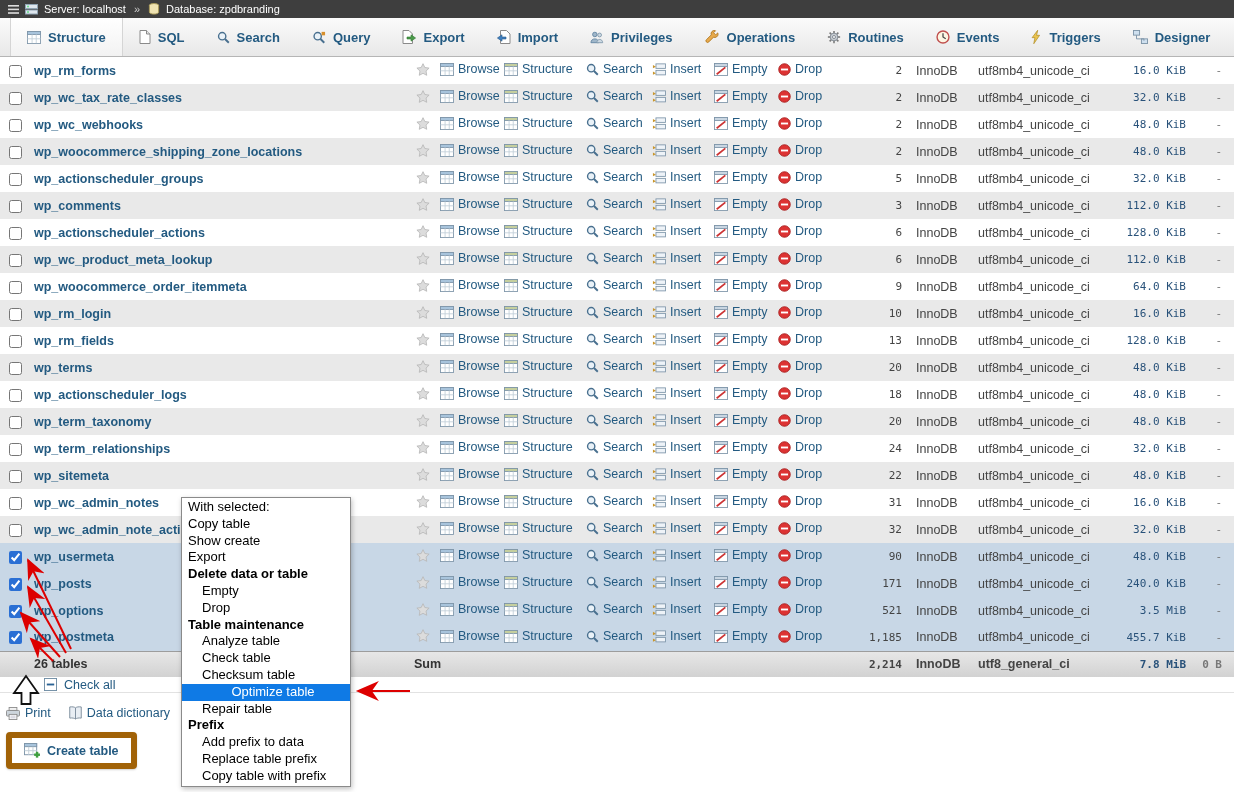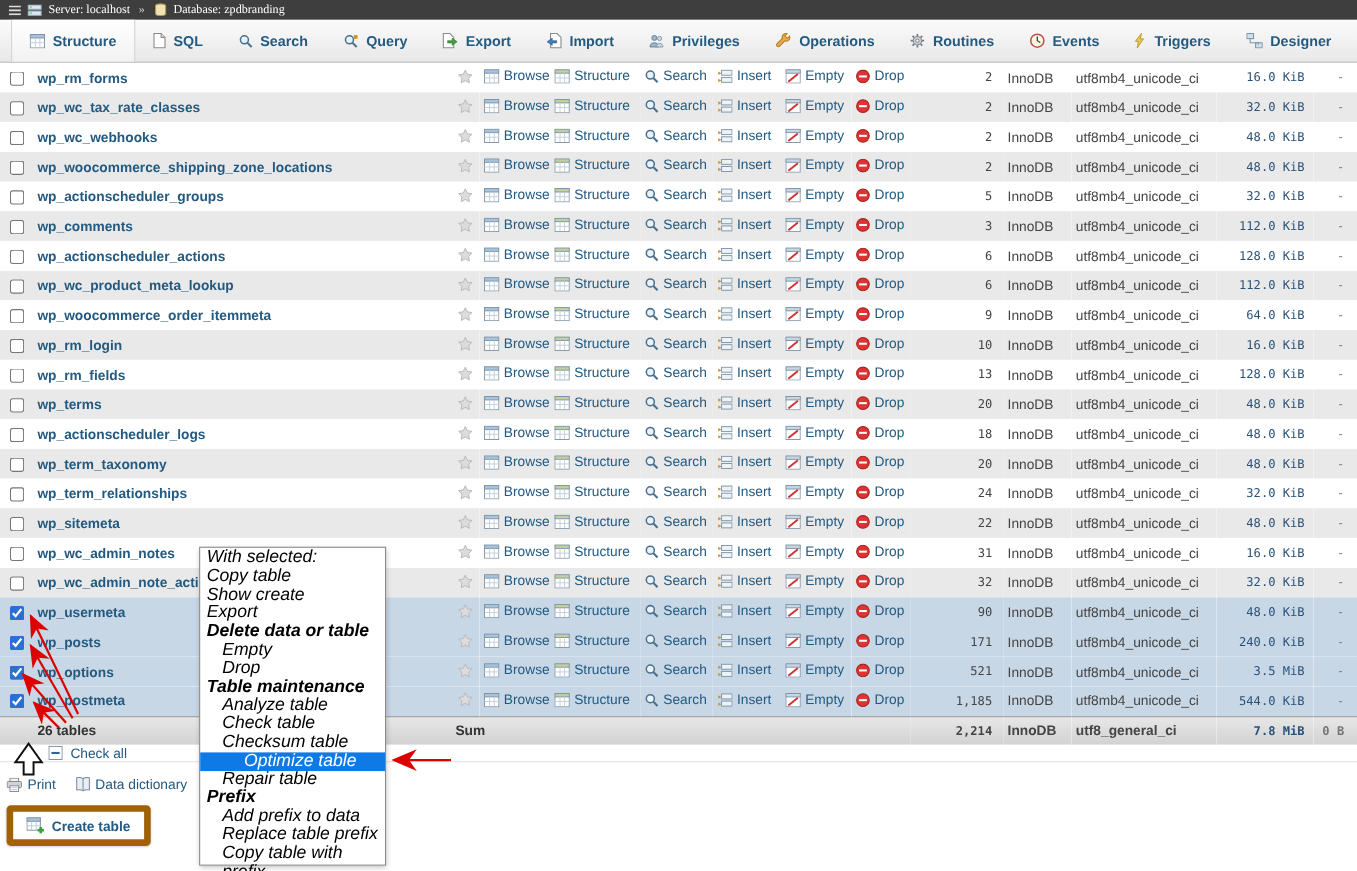--- a/index.html
+++ b/index.html
@@ -5,21 +5,21 @@
   * { box-sizing: border-box; }
   html,body { margin:0; padding:0; }
   body {
     width:1234px; height:792px; overflow:hidden; position:relative;
     font-family:"Liberation Sans","DejaVu Sans",sans-serif;
     font-size:12.5px; color:#333; background:#fff;
   }
   
   .topbar {
     height:18px; background:#3e3e3e; color:#fff;
-    display:flex; align-items:center; gap:6px; padding:0 8px; font-size:11px;font-family:Liberation Serif, serif;
+    display:flex; align-items:center; gap:6px; padding:0 8px; font-size:11px;
   }
   .topbar .sep { color:#ccc; margin:0 2px; }
   .ic { display:inline-flex; align-items:center; }
   
   .tabbar {
     height:39px; background:linear-gradient(#fbfbfb,#e8e8e8);
     border-bottom:1px solid #b5b5b5;
     display:flex; align-items:stretch; padding-left:10px;
   }
   .tab {
@@ -60,21 +60,21 @@
     border:6px solid #a16207; border-radius:4px; background:#fff;
     padding:5px 12px; font-weight:bold; color:#235a81;
     box-shadow:0 1px 2px rgba(0,0,0,.18); cursor:pointer;
   }
   
   .menu {
     position:absolute; left:181px; top:497px; width:170px;
     background:#fff; border:1px solid #8a8a8a; z-index:40;
     box-shadow:1px 2px 5px rgba(0,0,0,.25); padding:1px 0;
   }
-  .mi { height:16.8px; line-height:16.8px; padding:0 6px; font-size:16px; color:#000; cursor:pointer;font-style:italic; }
+  .mi { height:16.8px; line-height:16.8px; padding:0 6px; font-size:13px; color:#000; cursor:pointer; }
   .mi.header { font-weight:bold; }
   .mi.sub { padding-left:20px; }
   .mi.selected { background:#0f7ae5; color:#fff;text-align:center; }
   
   .overlay { position:absolute; left:0; top:0; z-index:60; pointer-events:none; }
 </style>
 </head>
 <body>
 
 
@@ -1939,21 +1939,21 @@
               <svg width="13" height="13" viewBox="0 0 14 14">
                 <circle cx="7" cy="7" r="6.2" fill="#d33" stroke="#a22"></circle>
                 <rect x="3.2" y="6" width="7.6" height="2" fill="#fff"></rect>
               </svg>
             </span>
             <span>Drop</span>
           </span></td>
         <td class="col-rows mono">1,185</td>
         <td class="col-engine">InnoDB</td>
         <td class="col-coll">utf8mb4_unicode_ci</td>
-        <td class="col-size mono">544.0 KiB</td>
+        <td class="col-size mono">455.7 KiB</td>
         <td class="col-ovh mono">-</td>
       </tr>
     </tbody>
   <tfoot>
     <tr>
       <td class="col-cb"></td>
       <td>26 tables</td>
       <td colspan="7">Sum</td>
       <td class="col-rows mono">2,214</td>
       <td class="col-engine">InnoDB</td>

